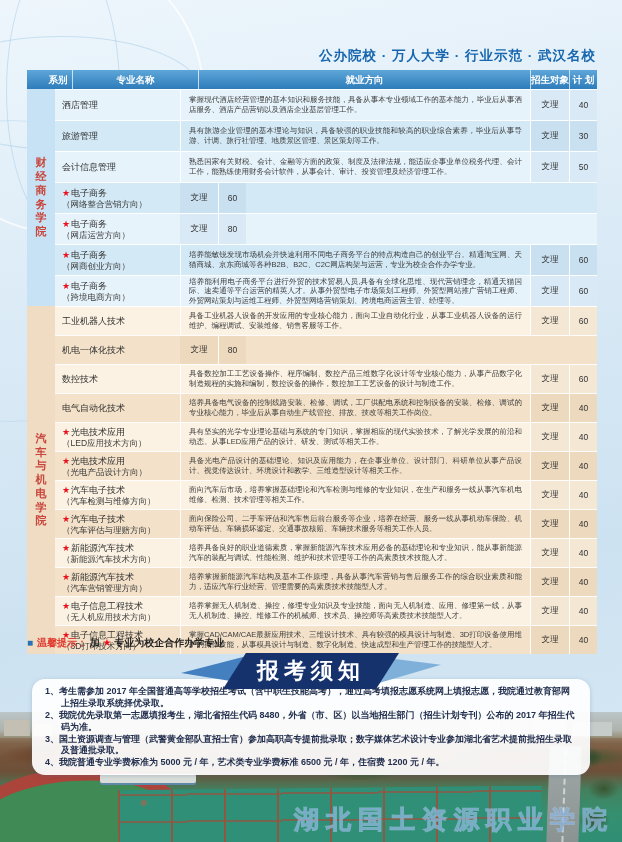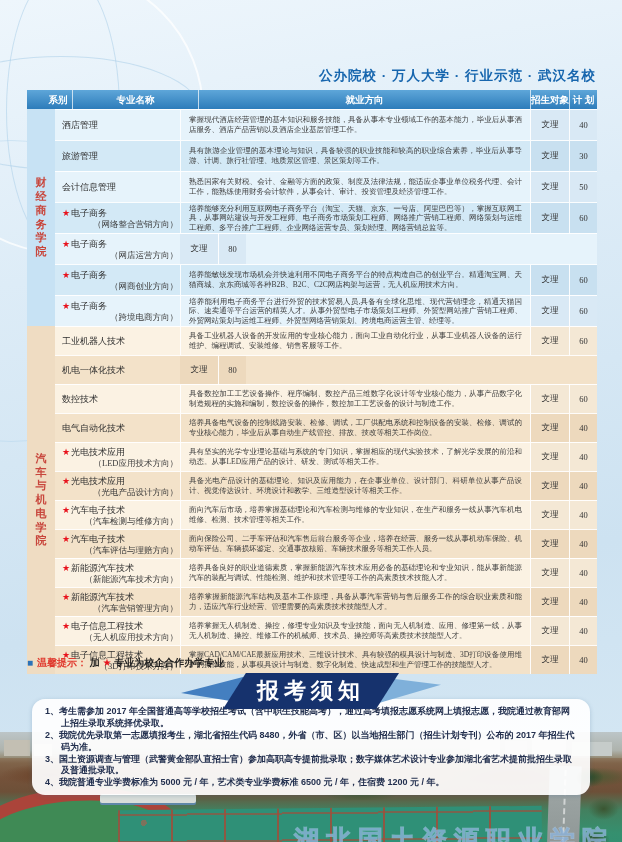--- a/index.html
+++ b/index.html
@@ -1,19 +1,19 @@
 <!DOCTYPE html>
 <html><head>
 <meta charset="utf-8">
 <style>
   html,body{margin:0;padding:0;}
   body{width:622px;height:842px;position:relative;overflow:hidden;
        font-family:"Liberation Sans","DejaVu Sans",sans-serif;
        background:linear-gradient(170deg,#eef6fc 0%,#ddecf7 30%,#cde2f1 68%,#d6e8f4 100%);}
-  .page{position:absolute;inset:0;margin-top:20px;}
+  .page{position:absolute;inset:0;}
   
   .globe{position:absolute;left:-80px;top:-50px;width:280px;height:280px;border-radius:50%;
          border:2px solid rgba(255,255,255,.75);}
   .globe::before{content:"";position:absolute;left:30%;top:-2px;width:40%;height:100%;
          border-radius:50%;border:1.5px solid rgba(170,205,232,.55);}
   .globe::after{content:"";position:absolute;left:-2px;top:30%;width:100%;height:40%;
          border-radius:50%;border:1.5px solid rgba(170,205,232,.55);}
   .globe2{position:absolute;left:-140px;top:120px;width:300px;height:300px;border-radius:50%;
          border:1.5px solid rgba(175,210,235,.45);}
   .slogan{position:absolute;top:47px;right:26px;font-size:13.5px;font-weight:bold;
@@ -29,30 +29,30 @@
   .h-name{width:125px;}
   .h-desc{flex:1;}
   .h-target{width:38px;}
   .h-plan{width:27px;}
   .section{display:flex;}
   .side{width:28px;display:flex;flex-direction:column;justify-content:center;align-items:center;
         color:#c8463c;font-weight:bold;font-size:11px;line-height:1.25;}
   .sec0 .side{background:#c7e2f4;}
   .sec1 .side{background:#efdcc2;}
   .rows{flex:1;display:flex;flex-direction:column;}
-  .row{display:flex;font-family:Liberation Serif, serif;}
+  .row{display:flex;}
   .sec0 .row{height:30px;background:#e6f3fb;}
   .sec0 .row.alt{background:#d3e9f6;}
   .sec1 .row{height:28px;background:#fbf2e3;}
   .sec1 .row.alt{background:#f3e2c9;}
   .row{border-top:1.5px solid rgba(255,255,255,.9);}
   .c-name{width:125px;padding:2px 2px 0 7px;box-sizing:border-box;font-size:9px;color:#2f2f2f;
           display:flex;flex-direction:column;justify-content:center;line-height:1.3;}
   .c-name .star{color:#e8131d;margin-right:1px;}
-  .c-name .sub{font-size:8.5px;color:#3a3a3a;text-align:right;}
+  .c-name .sub{font-size:8.5px;color:#3a3a3a;}
   .c-desc{flex:1;padding:1px 8px;box-sizing:border-box;font-size:7.5px;line-height:1.27;
           color:#3c3c3c;display:flex;flex-direction:column;justify-content:center;
           text-align:justify;border-left:1.5px solid rgba(255,255,255,.9);
           border-right:1.5px solid rgba(255,255,255,.9);overflow:hidden;}
   .c-target{width:38px;font-size:8.5px;color:#333;display:flex;align-items:center;justify-content:center;
             border-right:1.5px solid rgba(255,255,255,.9);}
   .c-plan{width:27px;font-size:8.5px;color:#333;display:flex;align-items:center;justify-content:center;}
   .sec0 .c-target,.sec0 .c-plan{background:rgba(50,115,170,.07);}
   .sec1 .c-target,.sec1 .c-plan{background:rgba(170,110,50,.08);}
   
@@ -172,38 +172,37 @@
               </div>
               <div class="c-desc">熟悉国家有关财税、会计、金融等方面的政策、制度及法律法规，能适应企事业单位税务代理、会计工作，能熟练使用财务会计软件，从事会计、审计、投资管理及经济管理工作。</div>
               <div class="c-target">文理</div>
               <div class="c-plan">50</div>
             </div>
             <div class="row alt">
               <div class="c-name">
                 <div><span class="star">★</span><span>电子商务</span></div>
                 <div class="sub">（网络整合营销方向）</div>
               </div>
-              <div class="c-desc">培养能够充分利用互联网电子商务平台（淘宝、天猫、京东、一号店、阿里巴巴等），掌握互联网工具，从事网站建设与开发工程师、电子商务市场策划工程师、网络推广营销工程师、网络策划与运维工程师、多平台推广工程师、企业网络运营专员、策划经理、网络营销总监等。</div>
               <div class="c-target">文理</div>
               <div class="c-plan">60</div>
             </div>
             <div class="row">
               <div class="c-name">
                 <div><span class="star">★</span><span>电子商务</span></div>
                 <div class="sub">（网店运营方向）</div>
               </div>
               <div class="c-target">文理</div>
               <div class="c-plan">80</div>
             </div>
             <div class="row alt">
               <div class="c-name">
                 <div><span class="star">★</span><span>电子商务</span></div>
                 <div class="sub">（网商创业方向）</div>
               </div>
-              <div class="c-desc">培养能敏锐发现市场机会并快速利用不同电子商务平台的特点构造自己的创业平台。精通淘宝网、天猫商城、京东商城等各种B2B、B2C、C2C网店构架与运营，无人机应用技术方向。</div>
+              <div class="c-desc">培养能敏锐发现市场机会并快速利用不同电子商务平台的特点构造自己的创业平台。精通淘宝网、天猫商城、京东商城等各种B2B、B2C、C2C网店构架与运营，专业为校企合作办学专业。</div>
               <div class="c-target">文理</div>
               <div class="c-plan">60</div>
             </div>
             <div class="row">
               <div class="c-name">
                 <div><span class="star">★</span><span>电子商务</span></div>
                 <div class="sub">（跨境电商方向）</div>
               </div>
               <div class="c-desc">培养能利用电子商务平台进行外贸的技术贸易人员,具备有全球化思维、现代营销理念，精通天猫国际、速卖通等平台运营的精英人才。从事外贸型电子市场策划工程师、外贸型网站推广营销工程师、外贸网站策划与运维工程师、外贸型网络营销策划、跨境电商运营主管、经理等。</div>
               <div class="c-target">文理</div>

